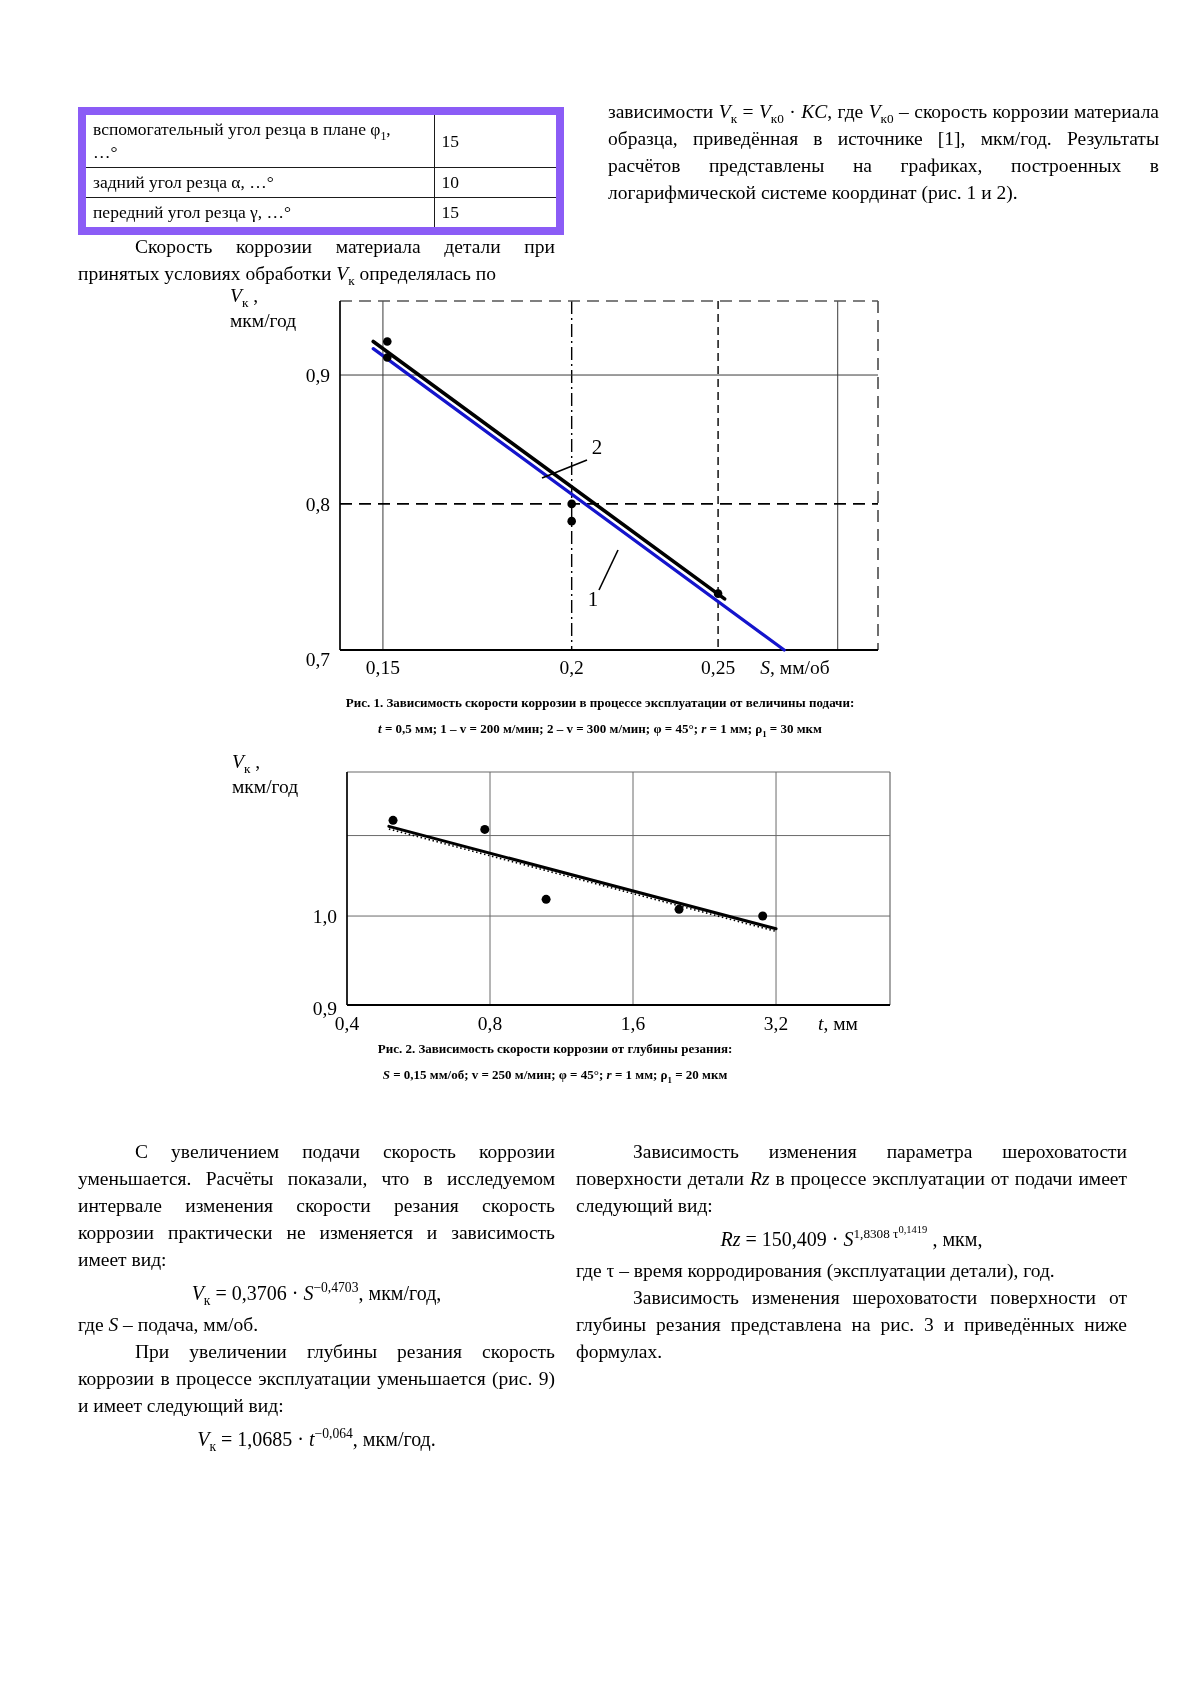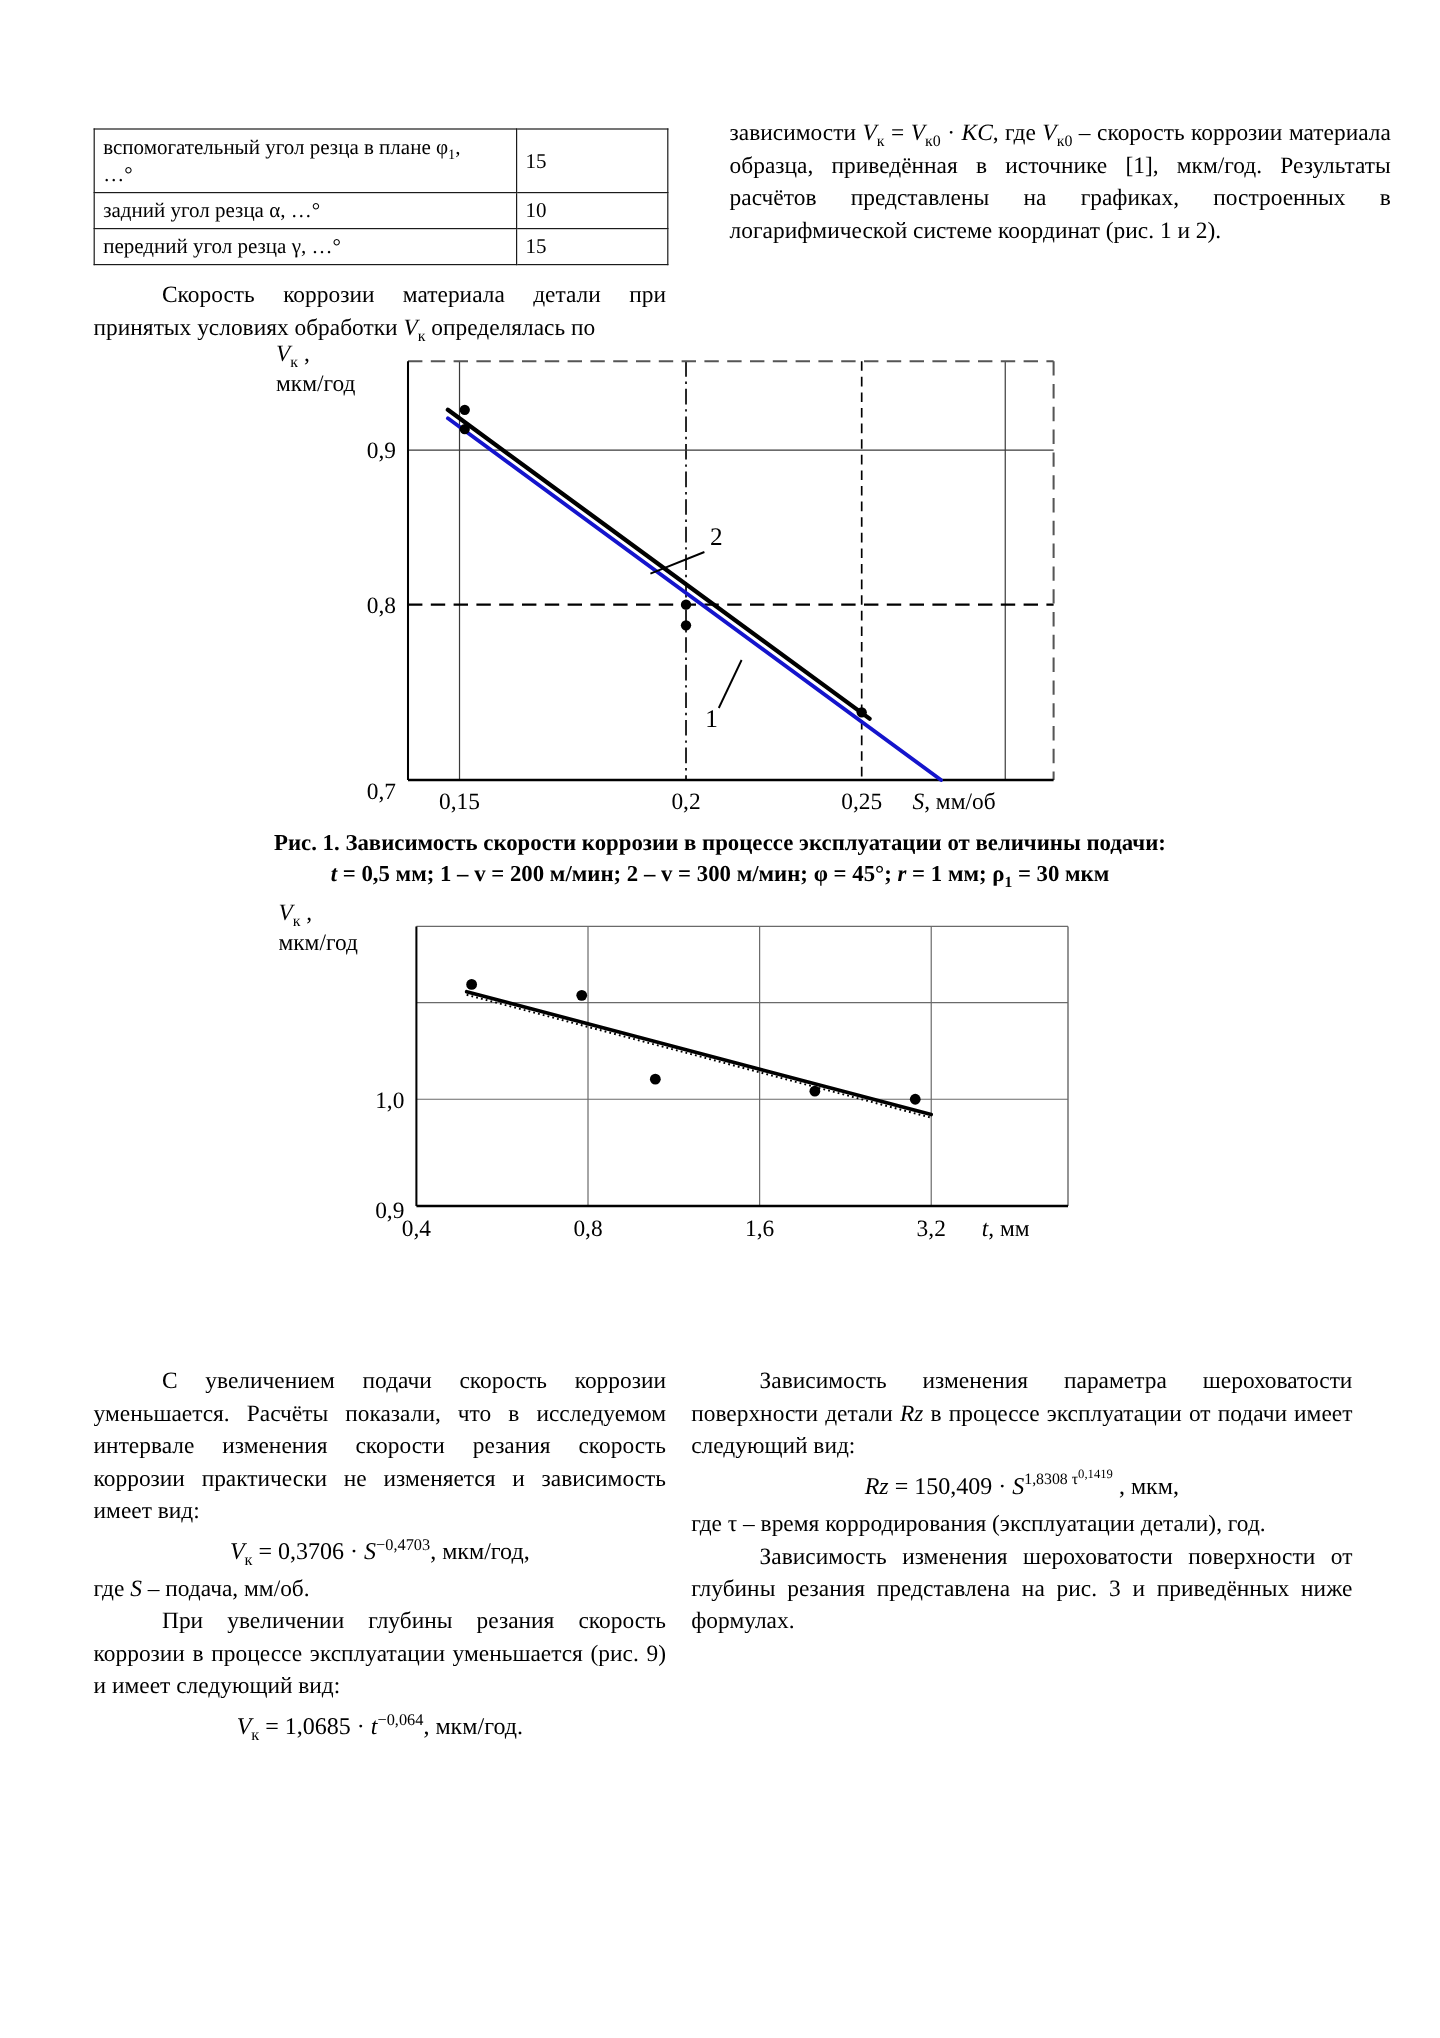--- a/index.html
+++ b/index.html
@@ -12,24 +12,24 @@
   .abs{position:absolute;}
   i{font-style:italic;}
   sub{font-size:68%; line-height:0;}
   sup{font-size:68%; line-height:0; vertical-align:super;}
   
   table.ptable{border-collapse:collapse; width:478px; table-layout:fixed;}
   table.ptable td{
     border:1.5px solid #1b1b1b; font-size:17.5px; line-height:23px;
     padding:3px 4px 3px 7px; vertical-align:middle;
   }
-  table.ptable{border:1px solid #8b5cf6;}
+  table.ptable{border:8px solid #8b5cf6;}
   td.val{padding-left:0;}
   
-  .caption{font-weight:bold; font-size:19px; line-height:26px; text-align:center;}
+  .caption{font-weight:bold; font-size:13px; line-height:26px; text-align:center;}
   
   .axlab{font-size:19.5px; line-height:25px; }
   
   .formula{text-align:center; font-size:20px; line-height:30px; margin:5px 0 3px 0;}
   .rz-exp{font-size:66%; vertical-align:super; line-height:0;}
   .rz-exp sup{font-size:80%;}
   svg text{font-family:"Liberation Serif", serif;}
 </style>
 </head>
 <body>
@@ -130,20 +130,24 @@
         <text x="47" y="270" text-anchor="end" font-size="19.5" fill="#000">0,9</text>
         <text x="47" y="178.03720462020777" text-anchor="end" font-size="19.5" fill="#000">1,0</text>
         <text x="548" y="285" text-anchor="middle" font-size="19.5" fill="#000"><tspan font-style="italic">t</tspan><tspan>, мм</tspan></text>
       </svg>
   </div>
   <div class="abs axlab" style="left:232px; top:749px; width:112px;">
     <div><i>V</i><sub>к</sub> ,</div>
     <div>мкм/год</div>
   </div>
 
+  <div class="abs caption" style="left:75px; top:1036px; width:960px;">
+    <div>Рис. 2. Зависимость скорости коррозии от глубины резания:</div>
+    <div><i>S</i> = 0,15 мм/об;  v = 250 м/мин;  φ = 45°;  <i>r</i> = 1 мм;  ρ<sub>1</sub> = 20 мкм</div>
+  </div>
 
   <div class="abs" style="left:78px; top:1138px; width:477px;">
     <div class="para indent">С увеличением подачи скорость коррозии уменьшается. Расчёты показали, что в исследуемом интервале изменения скорости резания скорость коррозии практически не изменяется и зависимость имеет вид:</div>
     <div class="formula"><i>V</i><sub>к</sub> = 0,3706 · <i>S</i><sup>−0,4703</sup>, мкм/год,</div>
     <div class="para">где  <i>S</i> – подача, мм/об.</div>
     <div class="para indent">При увеличении глубины резания скорость коррозии в процессе эксплуатации уменьшается (рис. 9) и имеет следующий вид:</div>
     <div class="formula"><i>V</i><sub>к</sub> = 1,0685 · <i>t</i><sup>−0,064</sup>, мкм/год.</div>
   </div>
 
   <div class="abs" style="left:576px; top:1138px; width:551px;">

